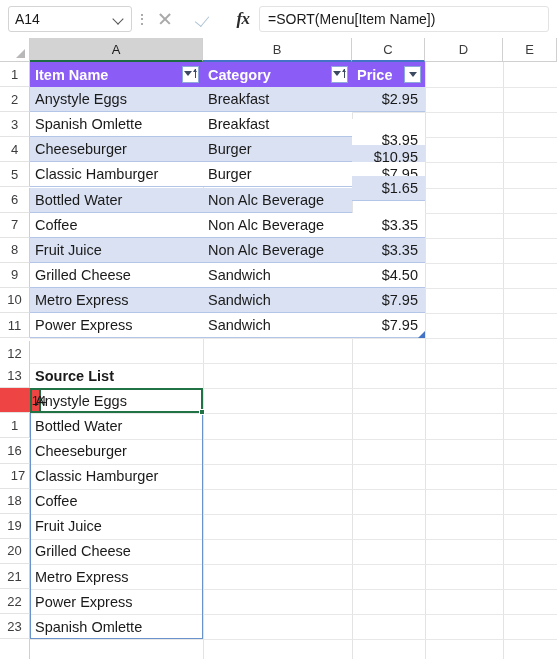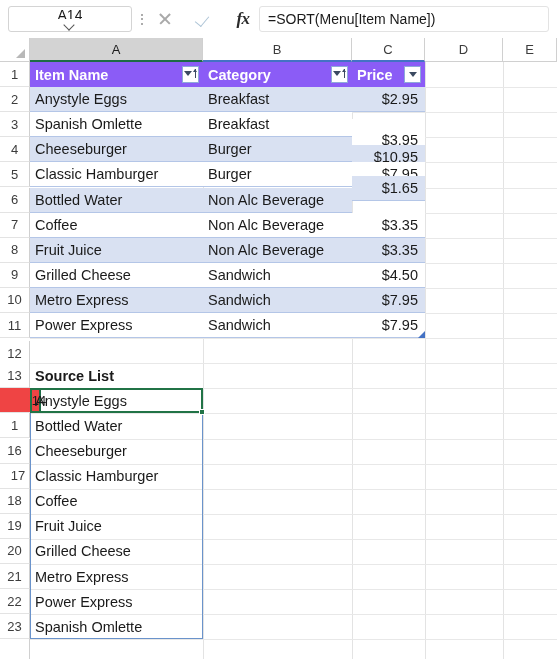--- a/index.html
+++ b/index.html
@@ -18,21 +18,20 @@
     display: flex; align-items: center;
   }
   #name-box {
     margin-left: 8px;
     width: 124px; height: 26px;
     background: #ffffff;
     border: 1px solid #d4d4d4;
     border-radius: 3px;
     display: flex; align-items: center;
     padding: 0 6px;
-    flex-direction: column;
   }
   #name-box-value {
     flex: 1;
     font-size: 14px; color: #1a1a1a;
     white-space: nowrap; overflow: hidden;
   }
   .chev {
     width: 12px; height: 12px;
     position: relative; flex: none;
   }

